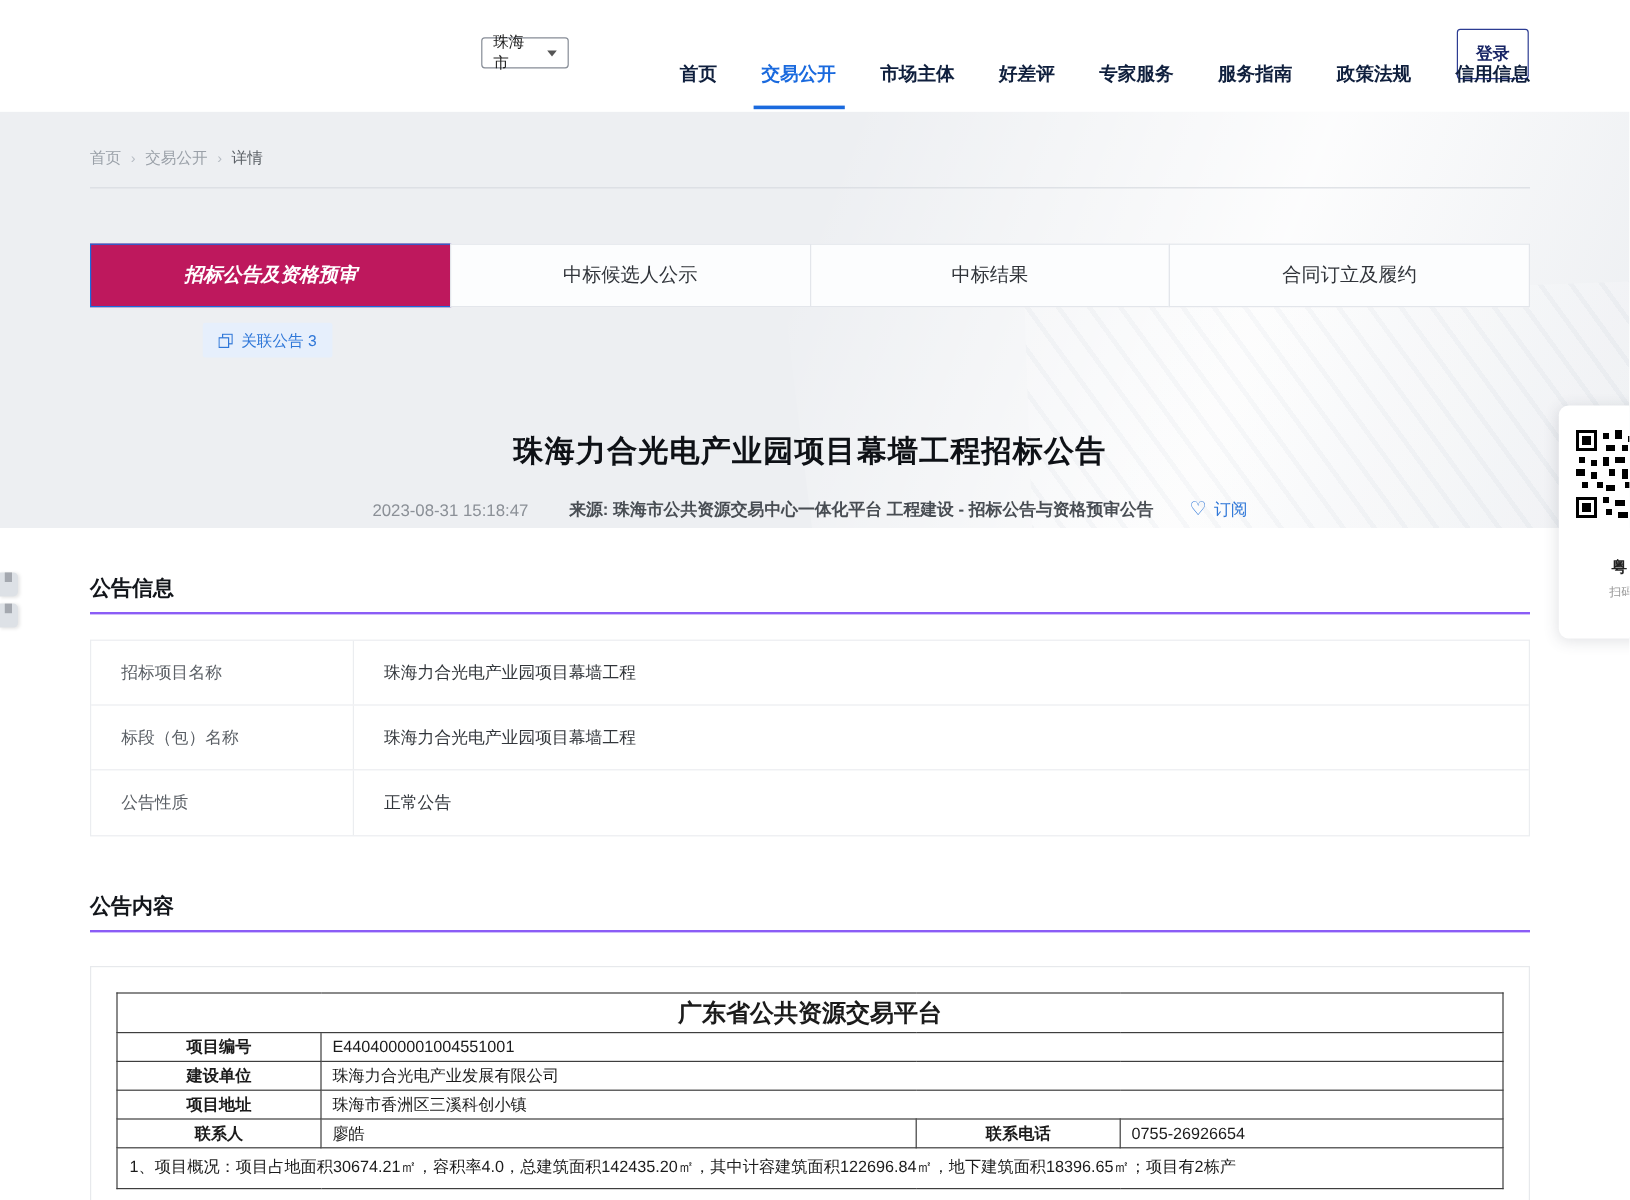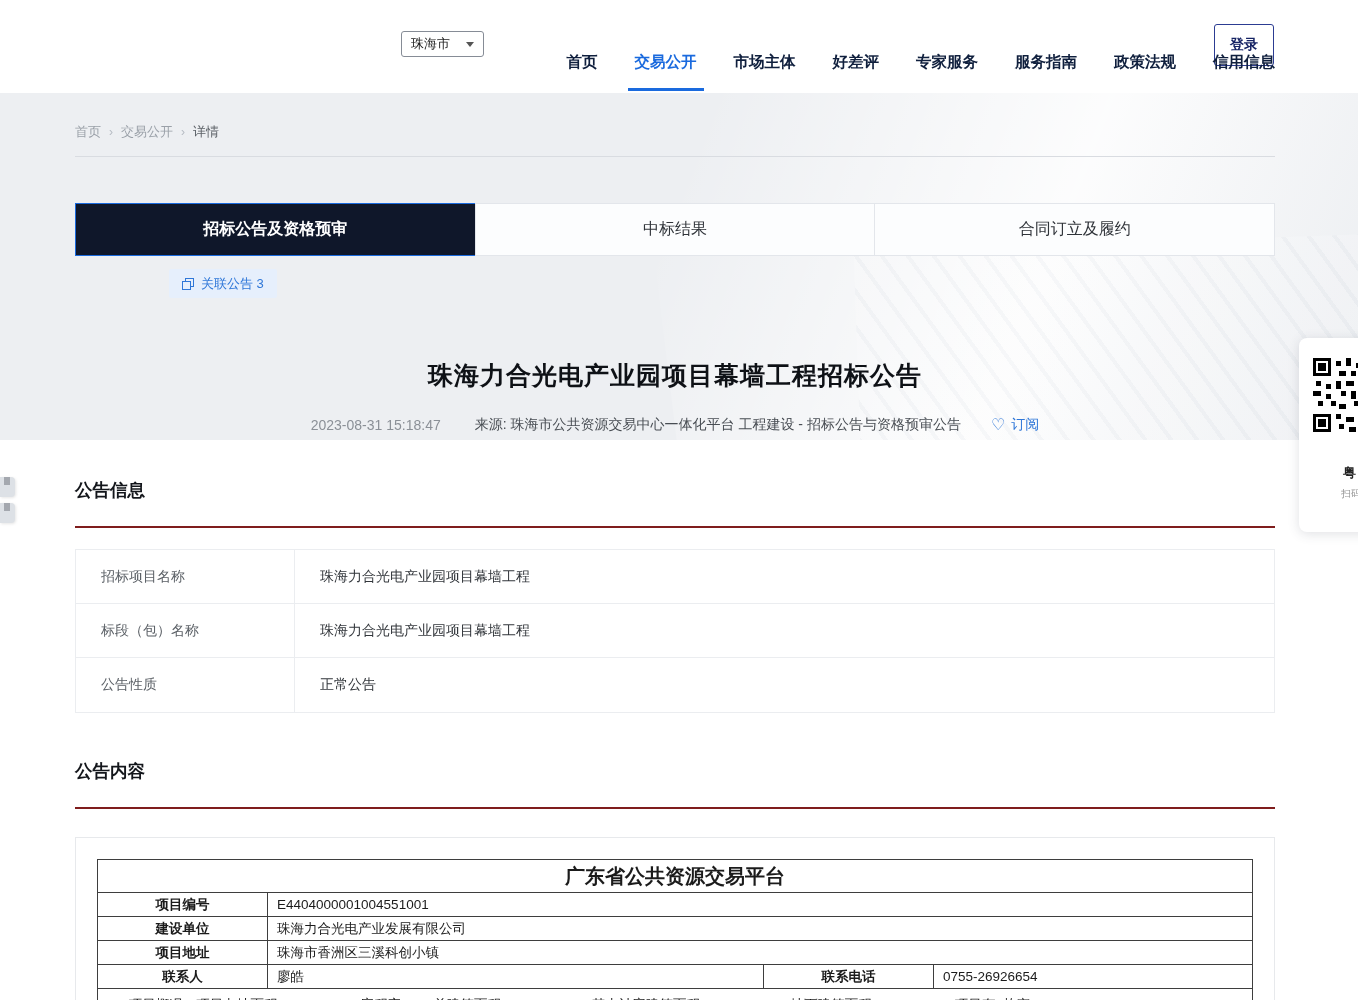--- a/index.html
+++ b/index.html
@@ -12,21 +12,21 @@
     font-family: "Liberation Sans", "DejaVu Sans", sans-serif;
     color: #222;
   }
   
   .topbar { position: relative; height: 93px; background: #fff; z-index: 3; }
   .brand { position: absolute; left: 74px; top: 17px; display: flex; gap: 13px; align-items: flex-start; }
   .logo-box { width: 52px; height: 54px; }
   .brand-line1 { display: flex; align-items: baseline; gap: 3px; padding-top: 7px; font-size: 12.5px; color: #1c1c1c; }
   .brand-region { font-size: 12px; color: #1c1c1c; }
   .brand-name { margin-top: 6px; font-size: 19px; font-weight: 700; color: #0b1322; letter-spacing: 1px; }
-  .city-select { position: absolute; left: 401px; top: 31px; width: 83px; height: 26px;
+  .city-select { position: absolute; left: 401px; top: 31px; width: 73px; height: 26px;
     border: 1px solid #868c96; border-radius: 3px; background: #fff;
     display: flex; align-items: center; justify-content: space-between; padding: 0 9px;
     font-size: 13px; color: #222; cursor: pointer; gap: 15px; }
   .caret-down { width: 0; height: 0; border-left: 4px solid transparent; border-right: 4px solid transparent; border-top: 5px solid #555; }
   .login-btn { position: absolute; right: 84px; top: 24px; height: 42px; padding: 0 15px;
     background: #fff; border: 1px solid #2c3c92; border-radius: 3px;
     color: #162364; font-size: 14px; font-weight: 700; display: flex; align-items: center; cursor: pointer; }
   .main-nav { position: absolute; right: 83px; top: 52px; display: flex; gap: 37px; }
   .nav-item { position: relative; font-size: 15.5px; font-weight: 700; color: #0f1f3d; cursor: pointer; white-space: nowrap; }
   .nav-item.active { color: #1a6ade; }
@@ -42,34 +42,34 @@
   .hero-inner { position: relative; z-index: 1; margin: 0 83px 0 75px; width: 1200px; }
   .breadcrumb { display: flex; align-items: center; gap: 8px; padding-top: 30px; font-size: 13px; }
   .crumb { color: #9aa0a8; cursor: pointer; }
   .crumb.current { color: #5c6167; cursor: default; }
   .crumb-sep { color: #b6bcc3; font-size: 12px; }
   .bc-divider { margin-top: 15px; border-bottom: 1px solid #d9dce1; }
   .tabs { display: flex; margin-top: 46px; height: 53px; }
   .tab { flex: 1; display: flex; align-items: center; justify-content: center;
     font-size: 16px; color: #30343a; background: #fcfdfe; border: 1px solid #e3e6eb; margin-left: -1px; cursor: pointer; }
   .tab:first-child { margin-left: 0; }
-  .tab.active { background: #0f172a; border-color: #1a6ade; color: #fff; font-weight: 600; }
+  .tab.active { background: #be185d; border-color: #1a6ade; color: #fff; font-weight: 600; font-style: italic; }
   .related-row { margin-top: 13px; padding-left: 94px; }
   .related-btn { display: inline-flex; align-items: center; gap: 7px; height: 29px; padding: 0 13px;
     background: #e6effc; color: #2f77d8; font-size: 13px; border-radius: 2px; cursor: pointer; }
   .article-title { margin-top: 61px; text-align: center; font-size: 25px; font-weight: 700; color: #0e1116; letter-spacing: 1px; }
   .article-meta { margin-top: 24px; display: flex; justify-content: center; align-items: center; font-size: 14px; }
   .meta-date { color: #8b9097; }
-  .meta-source { color: #484d53; margin-left: 34px; }
+  .meta-source { color: #484d53; margin-left: 34px; font-weight: bold; }
   .meta-source .src-label { margin-right: 4px; }
   .subscribe { display: inline-flex; align-items: center; gap: 6px; color: #2f77d8; cursor: pointer; margin-left: 30px; }
   .heart-glyph { font-size: 16px; line-height: 1; }
   
   .content { position: relative; background: #fff; padding: 0 83px 40px 75px; }
-  .section-head { padding-top: 38px; padding-bottom: 24px; border-bottom: 2px solid #7f1d1d;
+  .section-head { padding-top: 38px; padding-bottom: 8px; border-bottom: 2px solid #8b5cf6;
     font-size: 17.5px; font-weight: 700; color: #13161b; }
   .section-head.second { padding-top: 46px; }
   .info-table { margin-top: 21px; border: 1px solid #ebedf0; }
   .info-row { display: flex; border-bottom: 1px solid #ebedf0; min-height: 54px; }
   .info-row:last-child { border-bottom: none; }
   .info-label { width: 219px; border-right: 1px solid #ebedf0; display: flex; align-items: center;
     padding-left: 25px; font-size: 14px; color: #5b6066; }
   .info-value { flex: 1; display: flex; align-items: center; padding-left: 25px; font-size: 14px; color: #32363b; }
   .doc-box { margin-top: 28px; border: 1px solid #e7e9ec; padding: 21px; }
   table.doc { width: 100%; border-collapse: collapse; table-layout: fixed; }
@@ -123,20 +123,21 @@
         <span class="crumb">首页</span>
         <span class="crumb-sep">›</span>
         <span class="crumb">交易公开</span>
         <span class="crumb-sep">›</span>
         <span class="crumb current">详情</span>
       </div>
       <div class="bc-divider"></div>
 
       <div class="tabs">
         <div class="tab active">招标公告及资格预审</div>
+        <div class="tab">中标候选人公示</div>
         <div class="tab">中标结果</div>
         <div class="tab">合同订立及履约</div>
       </div>
 
       <div class="related-row">
         <span class="related-btn">
           <svg width="12" height="12" viewBox="0 0 12 12">
             <rect x="3.5" y="0.5" width="8" height="8" fill="none" stroke="#2f77d8"></rect>
             <rect x="0.5" y="3.5" width="8" height="8" fill="#e6effc" stroke="#2f77d8"></rect>
           </svg>

